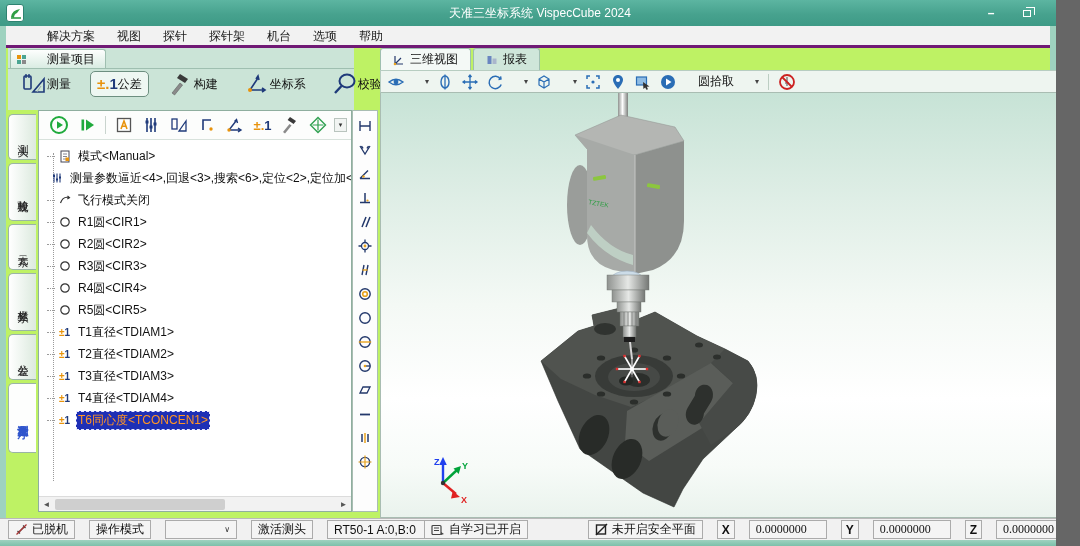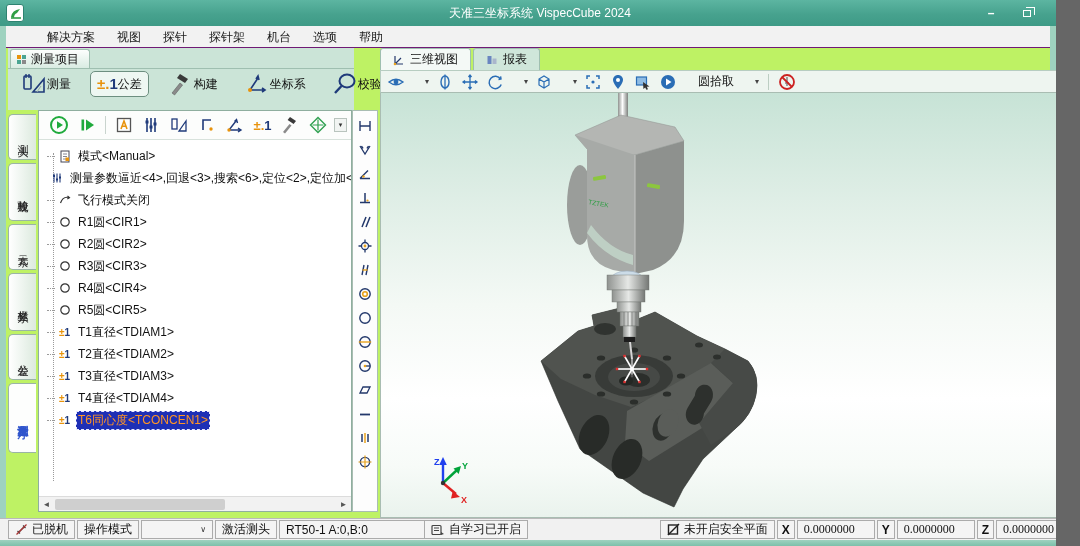--- a/index.html
+++ b/index.html
@@ -10,25 +10,25 @@
 .applogo{position:absolute;left:6px;top:4px;width:18px;height:18px;background:#fff;border-radius:3px;border:1px solid #2e8371}
 .applogo svg{position:absolute;left:1px;top:1px}
 .wtitle{width:100%;text-align:center;color:#fff;font-size:12px}
 .winbtns{position:absolute;right:10px;top:0;height:26px;display:flex;align-items:center;gap:22px;color:#fff}
 .wbtn{width:14px;height:14px;display:flex;align-items:center;justify-content:center;font-size:12px;cursor:default}
 .btn-min::before{content:"–";font-weight:bold}
 .btn-restore i{display:block;width:8px;height:7px;border:1px solid #fff;background:transparent;position:relative}
 .btn-restore i::before{content:"";position:absolute;left:2px;top:-4px;width:8px;height:7px;border:1px solid #fff;border-bottom:none;border-left:none}
 .btn-close::before{content:"×";font-size:15px;font-weight:bold}
 
-.menubar{position:absolute;left:6px;top:26px;width:1068px;height:22px;background:#f2f2f2;display:flex;align-items:center;padding-left:30px;border-bottom:1px solid #701a75}
+.menubar{position:absolute;left:6px;top:26px;width:1068px;height:22px;background:#f2f2f2;display:flex;align-items:center;padding-left:30px;border-bottom:3px solid #701a75}
 .menuitem{padding:0 11px;line-height:22px;color:#1a1a1a}
 
 .ltop{position:absolute;left:8px;top:48px;width:346px;height:62px;background:#cbe4d7}
-.lheadtab{position:absolute;left:2px;top:1px;height:19px;display:flex;align-items:center;gap:4px;padding:0 10px 0 5px;background:linear-gradient(180deg,#fdfefd,#d9ecE2);border:1px solid #9fbfb0;border-bottom:none;border-radius:3px 3px 0 0}
+.lheadtab{position:absolute;left:2px;top:1px;height:19px;display:flex;align-items:center;gap:20px;padding:0 10px 0 5px;background:linear-gradient(180deg,#fdfefd,#d9ecE2);border:1px solid #9fbfb0;border-bottom:none;border-radius:3px 3px 0 0}
 .lheadline{position:absolute;left:0;top:20px;width:346px;height:1px;background:#9fbfb0}
 .ltools{position:absolute;left:6px;top:23px;height:38px;display:flex;gap:12px;align-items:flex-start}
 .ltool{display:flex;align-items:center;gap:0;padding:1px 6px;border:1px solid transparent;border-radius:5px}
 .ltool.sel{border-color:#6d8f80;background:#eef7f2}
 .ltool .lab{font-size:12px;line-height:13px;white-space:nowrap}
 .icv{height:22px;display:flex;align-items:center;justify-content:center}
 .ic-tol{font-weight:bold;font-size:15px;line-height:20px}
 .ic-tol::before{content:"±.";color:#e8930c}
 .ic-tol::after{content:"1";color:#1f3a7a}
 
@@ -71,21 +71,21 @@
 .vbtn{display:flex;align-items:center;gap:20px}
 .vchev{font-size:8px;color:#444}
 .vchev::before{content:"▾"}
 .vsep{width:1px;height:16px;background:#bccec3;margin:0 2px}
 .vlabel{font-size:12px;color:#111;margin:0 1px}
 
 .viewport{position:absolute;left:380px;top:93px;width:696px;height:425px;border:1px solid #a9bdb2;border-top:none;background:linear-gradient(180deg,#c7e3d6 0%,#dfeee6 25%,#f4f9f5 50%,#ffffff 72%,#f7fbf8 88%,#eaf3ed 100%)}
 .viewport svg{display:block}
 
 .statusbar{position:absolute;left:0;top:518px;width:1080px;height:22px;background:#f1f1f1;border-top:1px solid #b9b9b9}
-.sb{position:absolute;top:1px;height:19px;display:flex;align-items:center;gap:0}
+.sb{position:absolute;top:1px;height:19px;display:flex;align-items:center;gap:12px}
 .seg{height:19px;display:flex;align-items:center;gap:4px;padding:0 6px;background:#f4f4f4;border:1px solid #ababab;margin-right:2px;font-size:12px;white-space:nowrap}
 .seg .chev{font-size:8px;color:#333;margin-left:8px}
 .seg .chev::before{content:"∨"}
 .mono{font-family:Liberation Serif, serif;font-size:12px}
 .coordlab{font-weight:bold;padding:0 4px}
 .bottomstrip{position:absolute;left:0;top:540px;width:1080px;height:6px;background:linear-gradient(180deg,#9ed2bf,#7cc0aa)}
 .edgeL{position:absolute;left:0;top:26px;width:6px;height:514px;background:#9ed2bf}
 .edgeR{position:absolute;right:0;top:26px;width:6px;height:514px;background:#9ed2bf}
 </style>
 </head>

